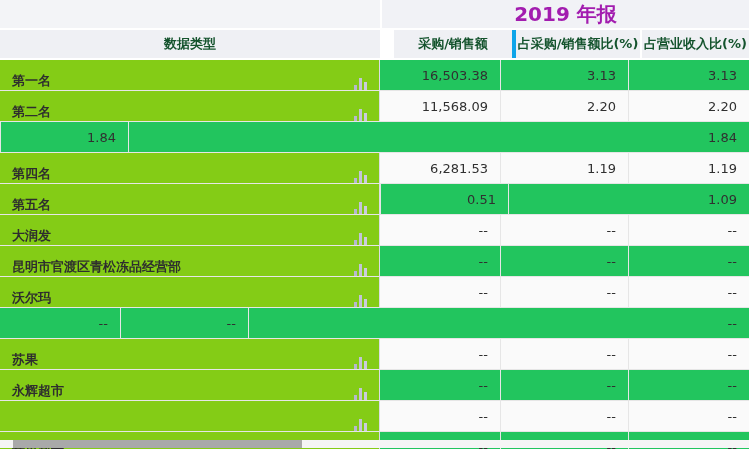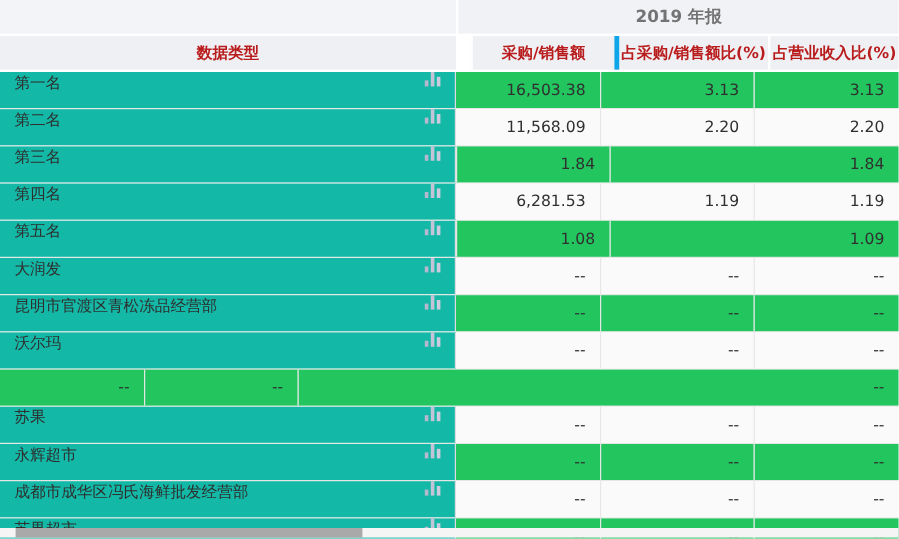--- a/index.html
+++ b/index.html
@@ -13,36 +13,36 @@
     color:#333;
   }
   .cell{box-sizing:border-box;}
   
   .hrow{display:flex;}
   .hrow1{height:28px;border-bottom:2px solid #fff;}
   .hrow1 .corner{width:380px;background:#f3f4f7;}
   .hrow1 .period{
     flex:1;background:#f1f2f6;border-left:2px solid #fff;
     display:flex;align-items:center;justify-content:center;
-    font-weight:bold;font-size:14px;color:#737373;
+    font-weight:bold;font-size:20px;color:#a21caf;
   }
   .hrow2{height:28px;border-bottom:2px solid #fff;}
   .hrow2 .cell{
     background:#eff0f4;display:flex;align-items:center;justify-content:center;
-    font-weight:bold;color:#b91c1c;white-space:nowrap;
+    font-weight:bold;color:#14532d;white-space:nowrap;
   }
   .hrow2 .c0{width:380px;}
   .hrow2 .c1{width:120px;border-left:2px solid #fff;margin-left:12px;}
   .hrow2 .c2{width:128px;border-left:4px solid #0ea5e9;}
   .hrow2 .c3{flex:1;border-left:2px solid #fff;}
   
   .trow{display:flex;height:30px;border-bottom:1px solid #e6e6e6;}
   .trow .c0{
-    width:380px;background:#14b8a6;border-right:1px solid #dcdce2;
-    display:flex;align-items:flex-start;padding-left:12px;
+    width:380px;background:#84cc16;border-right:1px solid #dcdce2;
+    display:flex;align-items:flex-end;padding-left:12px;font-weight:bold;
   }
   .trow .c1{width:120px;}
   .trow .c2{width:128px;border-left:1px solid #e6e6e6;}
   .trow .c3{flex:1;border-left:1px solid #e6e6e6;}
   .trow .num{
     display:flex;align-items:center;justify-content:flex-end;
     padding-right:12px;background:#22c55e;color:#303030;
   }
   .trow:nth-child(even) .num{background:#fafafa;}
   .row-label{color:#2e2e2e;white-space:nowrap;}
@@ -105,28 +105,20 @@
             <i></i>
             <i></i>
           </span>
       </div>
       <div class="cell c1 num">11,568.09</div>
       <div class="cell c2 num">2.20</div>
       <div class="cell c3 num">2.20</div>
     </div>
 
     <div class="trow">
-      <div class="cell c0">
-        <span class="row-label">第三名</span>
-        <span class="chart-icon">
-            <i></i>
-            <i></i>
-            <i></i>
-          </span>
-      </div>
       <div class="cell c2 num">1.84</div>
       <div class="cell c3 num">1.84</div>
     </div>
 
     <div class="trow">
       <div class="cell c0">
         <span class="row-label">第四名</span>
         <span class="chart-icon">
             <i></i>
             <i></i>
@@ -140,21 +132,21 @@
 
     <div class="trow">
       <div class="cell c0">
         <span class="row-label">第五名</span>
         <span class="chart-icon">
             <i></i>
             <i></i>
             <i></i>
           </span>
       </div>
-      <div class="cell c2 num">1.08</div>
+      <div class="cell c2 num">0.51</div>
       <div class="cell c3 num">1.09</div>
     </div>
 
     <div class="trow">
       <div class="cell c0">
         <span class="row-label">大润发</span>
         <span class="chart-icon">
             <i></i>
             <i></i>
             <i></i>
@@ -222,21 +214,20 @@
             <i></i>
           </span>
       </div>
       <div class="cell c1 num">--</div>
       <div class="cell c2 num">--</div>
       <div class="cell c3 num">--</div>
     </div>
 
     <div class="trow">
       <div class="cell c0">
-        <span class="row-label">成都市成华区冯氏海鲜批发经营部</span>
         <span class="chart-icon">
             <i></i>
             <i></i>
             <i></i>
           </span>
       </div>
       <div class="cell c1 num">--</div>
       <div class="cell c2 num">--</div>
       <div class="cell c3 num">--</div>
     </div>

